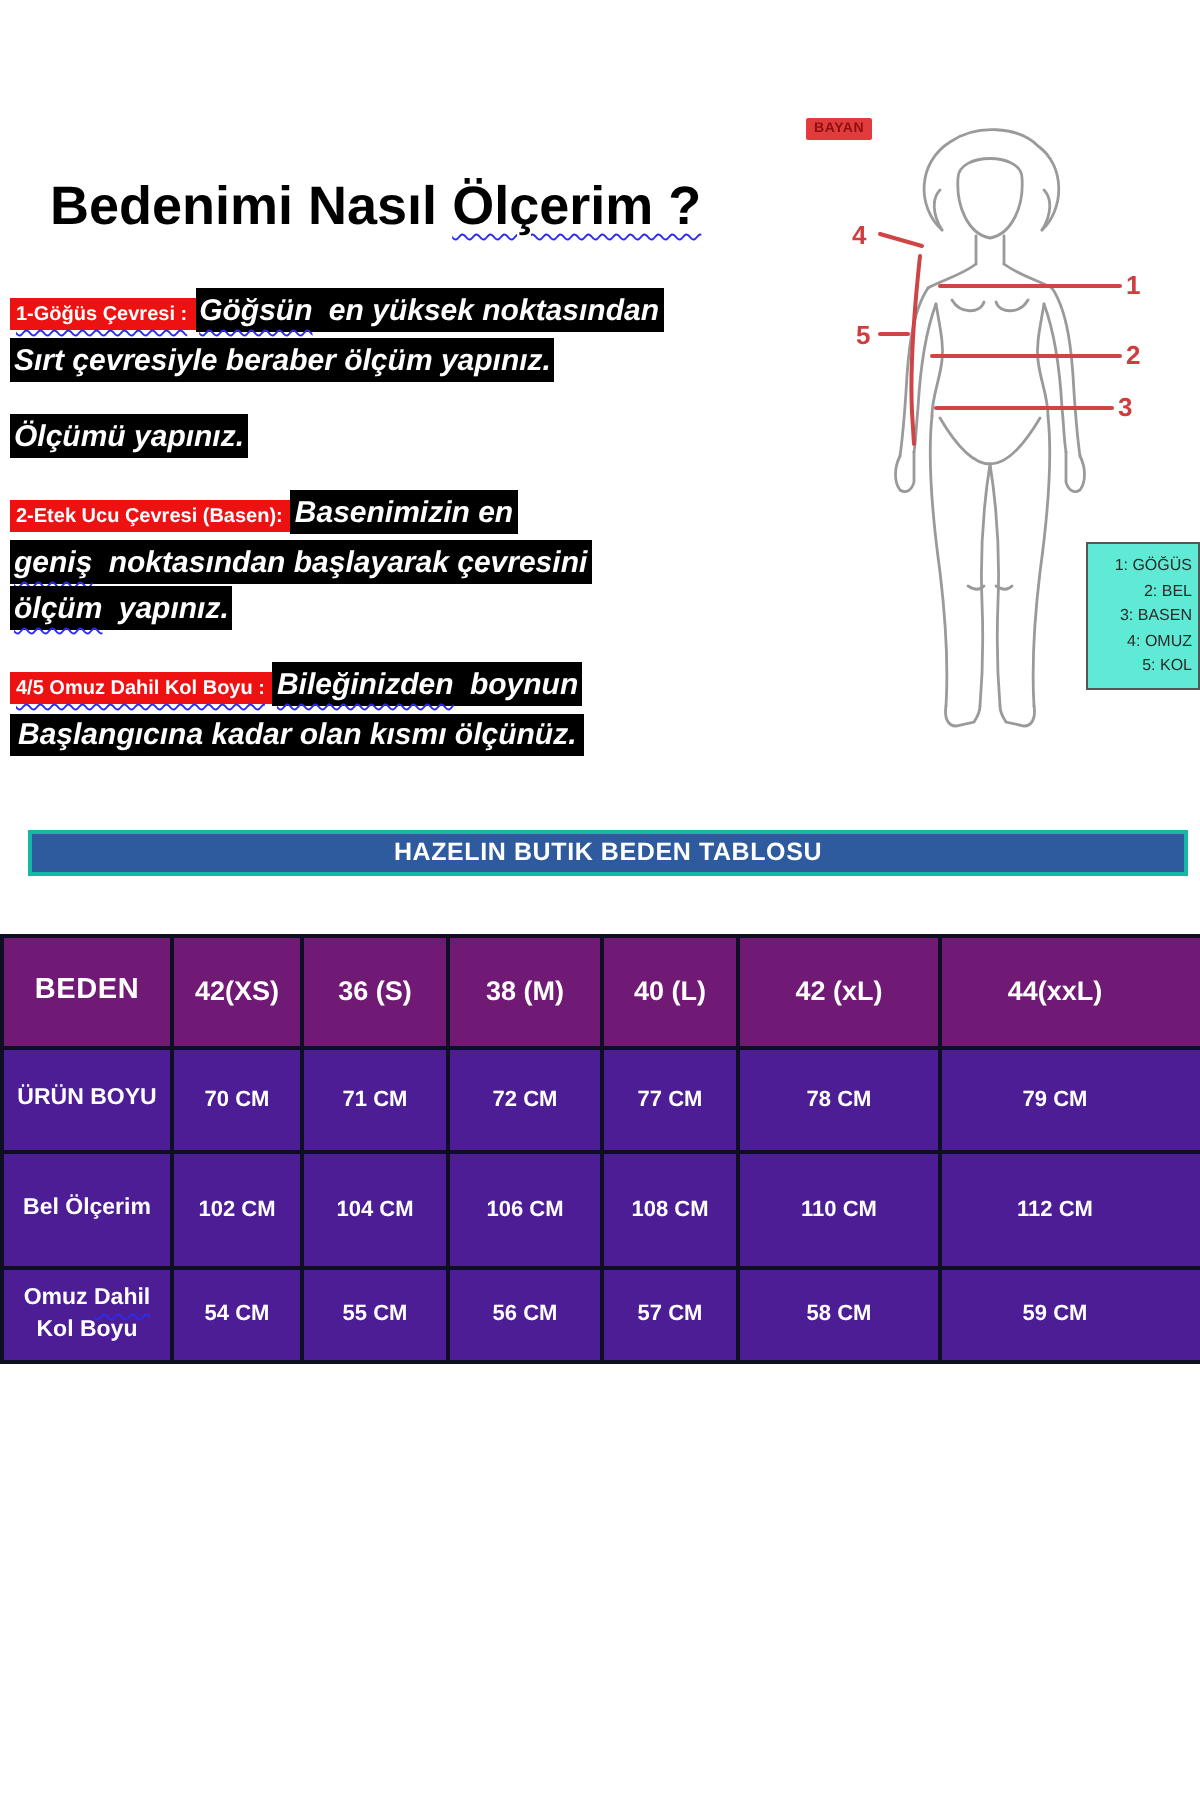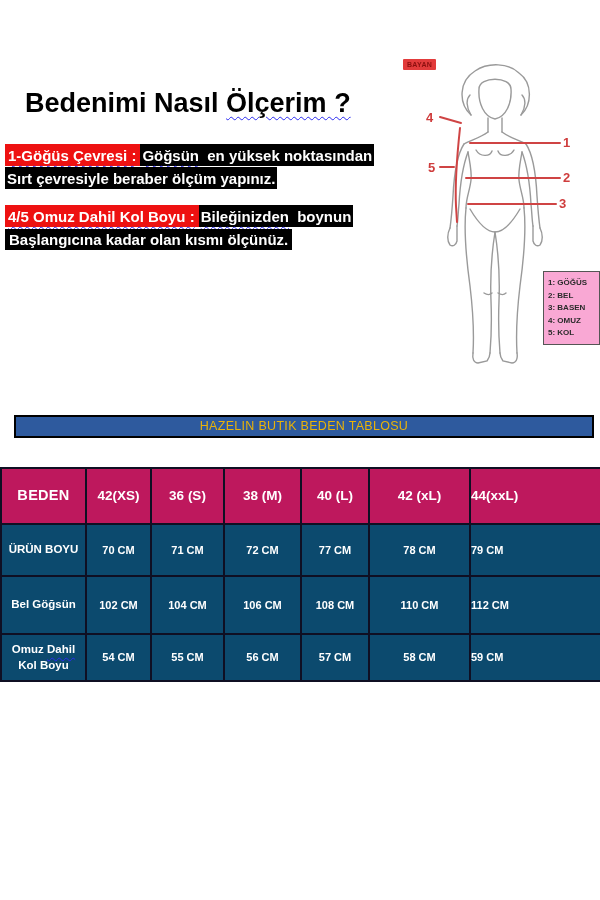--- a/index.html
+++ b/index.html
@@ -21,68 +21,70 @@
     text-decoration-color:#2a2af0;
     text-decoration-thickness:1px;
     text-underline-offset:4px;
   }
 
   
   .instructions{position:absolute;left:5px;top:144px;width:400px;}
   .instr-block{margin-bottom:15px;}
   .instr-line{white-space:nowrap;line-height:23px;}
   .hl-red{
-    background:#ee1111;color:#ffffff;font-weight:bold;font-size:15px;
+    background:#ee1111;color:#ffffff;font-weight:bold;font-size:10px;
     padding:3px 4px 2px 3px;
   }
   .hl-black{
     background:#000000;color:#ffffff;font-weight:bold;font-size:15px;
     padding:3px 2px 2px 2px;
+    font-style:italic;
   }
   .instr-small .hl-black{font-size:15px;padding:2px 4px;}
 
   
   .figure{position:absolute;left:400px;top:55px;width:200px;height:312px;}
   .figure svg{position:absolute;left:0;top:0;}
   .badge{
     position:absolute;left:3px;top:4px;background:#e23b3b;color:#8c0f0f;
     font-size:7px;font-weight:bold;padding:2px 4px;border-radius:1px;
     letter-spacing:0.3px;
   }
   .marker{position:absolute;color:#cf3d3d;font-weight:bold;font-size:13px;line-height:13px;}
   .m1{left:163px;top:81px}.m2{left:163px;top:116px}.m3{left:159px;top:142px}
   .m4{left:26px;top:56px}.m5{left:28px;top:106px}
   .legend{
     position:absolute;left:143px;top:216px;width:48px;
-    border:1px solid #555;background:#f9a8d4;padding:5px 3px 4px 4px;
-    font-size:8px;font-weight:bold;color:#2b2b2b;line-height:12.5px;
+    border:1px solid #555;background:#5eead4;padding:5px 3px 4px 4px;
+    font-size:8px;font-weight:normal;color:#2b2b2b;line-height:12.5px;
     white-space:nowrap;
+    text-align:right;
   }
 
   
   .table-title{
     position:absolute;left:14px;top:415px;width:576px;height:19px;
-    background:#2e5a9e;border:2px solid #000000;color:#eab308;
-    font-size:12.5px;font-weight:normal;text-align:center;line-height:19px;
+    background:#2e5a9e;border:2px solid #14b8a6;color:#ffffff;
+    font-size:12.5px;font-weight:bold;text-align:center;line-height:19px;
     letter-spacing:0.3px;
   }
 
   
   table.size-table{
     position:absolute;left:0;top:467px;width:600px;
     border-collapse:collapse;table-layout:fixed;
   }
   .size-table td{
     border:2px solid #0f0f23;color:#ffffff;font-weight:bold;
     text-align:center;vertical-align:middle;padding:0;
     font-size:11px;line-height:1.35;
   }
-  .size-table thead td{background:#be185d;height:54px;font-size:13.5px;}
-  .size-table tbody td{background:#0c4a6e;}
-  .size-table td:last-child{text-align:left;padding-right:16px;}
+  .size-table thead td{background:#701a75;height:54px;font-size:13.5px;}
+  .size-table tbody td{background:#4c1d95;}
+  .size-table td:last-child{text-align:center;padding-right:16px;}
   .size-table tbody tr:nth-child(1) td{height:50px;}
   .size-table tbody tr:nth-child(2) td{height:56px;}
   .size-table tbody tr:nth-child(3) td{height:45px;}
   .size-table tbody tr:nth-child(4) td{height:42px;}
   .size-table tbody tr:nth-child(5) td{height:46px;}
   .size-table td.row-label{font-size:11.5px;}
   .size-table thead td.row-label{font-size:14.5px;letter-spacing:0.3px;}
 </style>
 </head>
 <body>
@@ -90,20 +92,26 @@
 <div class="page">
 
   <div class="title"><span>Bedenimi Nasıl </span><span class="sq">Ölçerim ?</span></div>
 
   <div class="instructions">
       <div class="instr-block">
         <div class="instr-line"><span class="hl-red sq">1-Göğüs Çevresi :</span><span class="hl-black sq">Göğsün</span><span class="hl-black"> en yüksek noktasından</span></div>
         <div class="instr-line"><span class="hl-black">Sırt çevresiyle beraber ölçüm yapınız.</span></div>
       </div>
       <div class="instr-block">
+        <div class="instr-line"><span class="hl-black">Ölçümü yapınız.</span></div>
+      </div>
+      <div class="instr-block">
+        <div class="instr-line"><span class="hl-red">2-Etek Ucu Çevresi (Basen):</span><span class="hl-black">Basenimizin en</span></div>
+        <div class="instr-line"><span class="hl-black sq">geniş</span><span class="hl-black"> noktasından başlayarak çevresini</span></div>
+        <div class="instr-line"><span class="hl-black sq">ölçüm</span><span class="hl-black"> yapınız.</span></div>
       </div>
       <div class="instr-block">
         <div class="instr-line"><span class="hl-red sq">4/5 Omuz Dahil Kol Boyu :</span><span class="hl-black sq">Bileğinizden</span><span class="hl-black"> boynun</span></div>
         <div class="instr-line instr-small"><span class="hl-black">Başlangıcına kadar olan kısmı ölçünüz.</span></div>
       </div>
     </div>
 
   <div class="figure">
     <svg width="200" height="312" viewBox="0 0 200 312">
       <g stroke="#9a9a9a" stroke-width="1.4" fill="none" stroke-linecap="round">
@@ -196,21 +204,21 @@
           </td>
           <td>70 CM</td>
           <td>71 CM</td>
           <td>72 CM</td>
           <td>77 CM</td>
           <td>78 CM</td>
           <td>79 CM</td>
         </tr>
         <tr>
           <td class="row-label">
-            <div><span>Bel Göğsün</span></div>
+            <div><span>Bel Ölçerim</span></div>
           </td>
           <td>102 CM</td>
           <td>104 CM</td>
           <td>106 CM</td>
           <td>108 CM</td>
           <td>110 CM</td>
           <td>112 CM</td>
         </tr>
         <tr>
           <td class="row-label">

